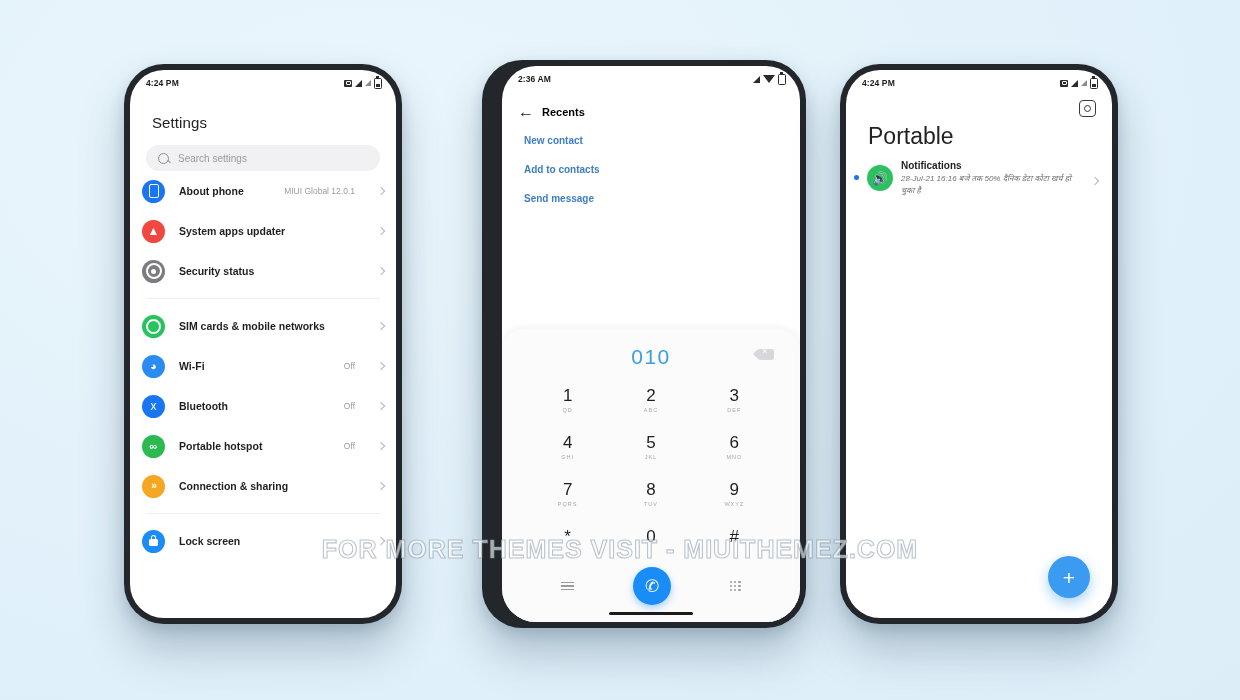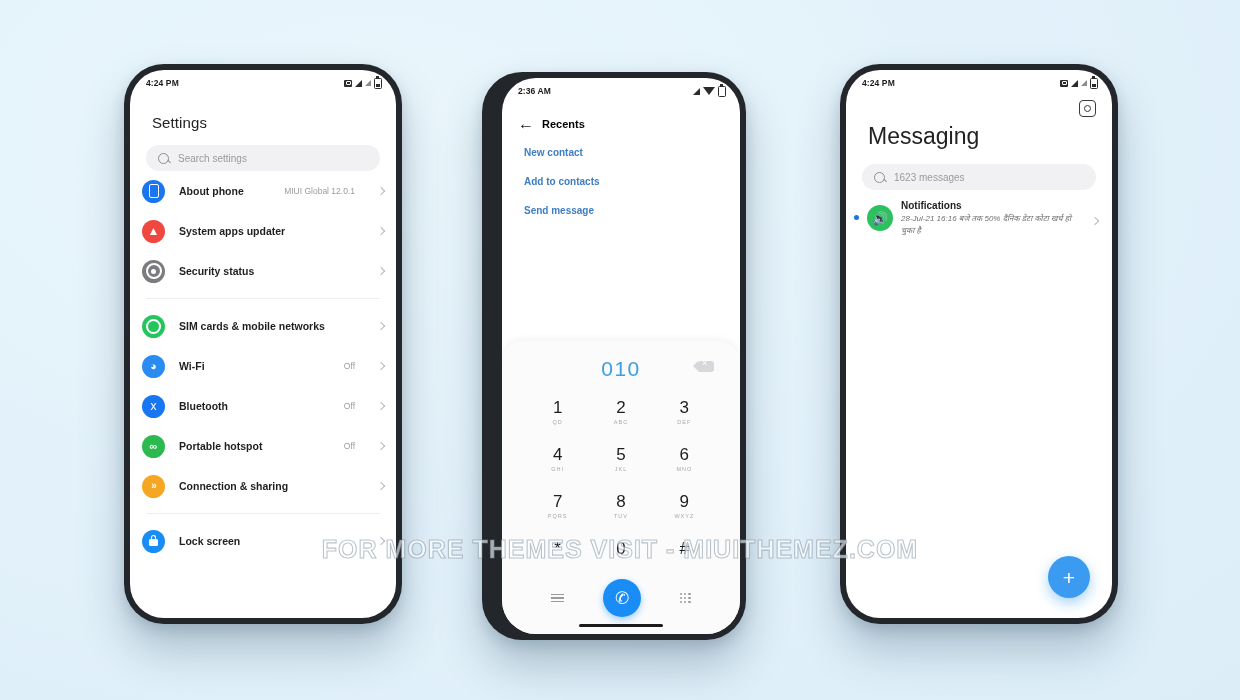--- a/index.html
+++ b/index.html
@@ -15,21 +15,21 @@
   .phone{
     position:absolute;
     width:278px;height:560px;
     background:#23262b;
     border-radius:40px;
     padding:6px;
     box-sizing:border-box;
     box-shadow:0 26px 44px rgba(40,70,95,.28), 0 6px 14px rgba(40,70,95,.18);
   }
   .phone.p1{left:124px;top:64px;}
-  .phone.p2{left:482px;top:72px;width:264px;height:568px;padding-left:20px;}
+  .phone.p2{left:482px;top:60px;width:324px;height:568px;padding-left:20px;}
   .phone.p3{left:840px;top:64px;}
   .screen{
     width:100%;height:100%;
     background:#fff;
     border-radius:34px;
     overflow:hidden;
     position:relative;
   }
 
   
@@ -383,26 +383,22 @@
           <span class="ic-bat fill"></span>
         </div>
       </div>
 
       <div class="m-gear">
         <span class="gear">
             <i></i>
           </span>
       </div>
 
-      <div class="m-title">Messaging</div>
-
-      <div class="searchbar">
-        <span class="mag"></span>
-        <span class="ph">1623 messages</span>
-      </div>
+      <div class="m-title">Portable</div>
+
 
       <div class="m-row">
         <span class="bluedot"></span>
         <span class="m-ava">🔊</span>
         <span class="m-body">
           <span class="m-name" style="display:block">Notifications</span>
           <span class="m-prev" style="display:block">28-Jul-21 16:16 बजे तक 50% दैनिक डेटा कोटा खर्च हो चुका है</span>
         </span>
         <span class="m-chev"></span>
       </div>

